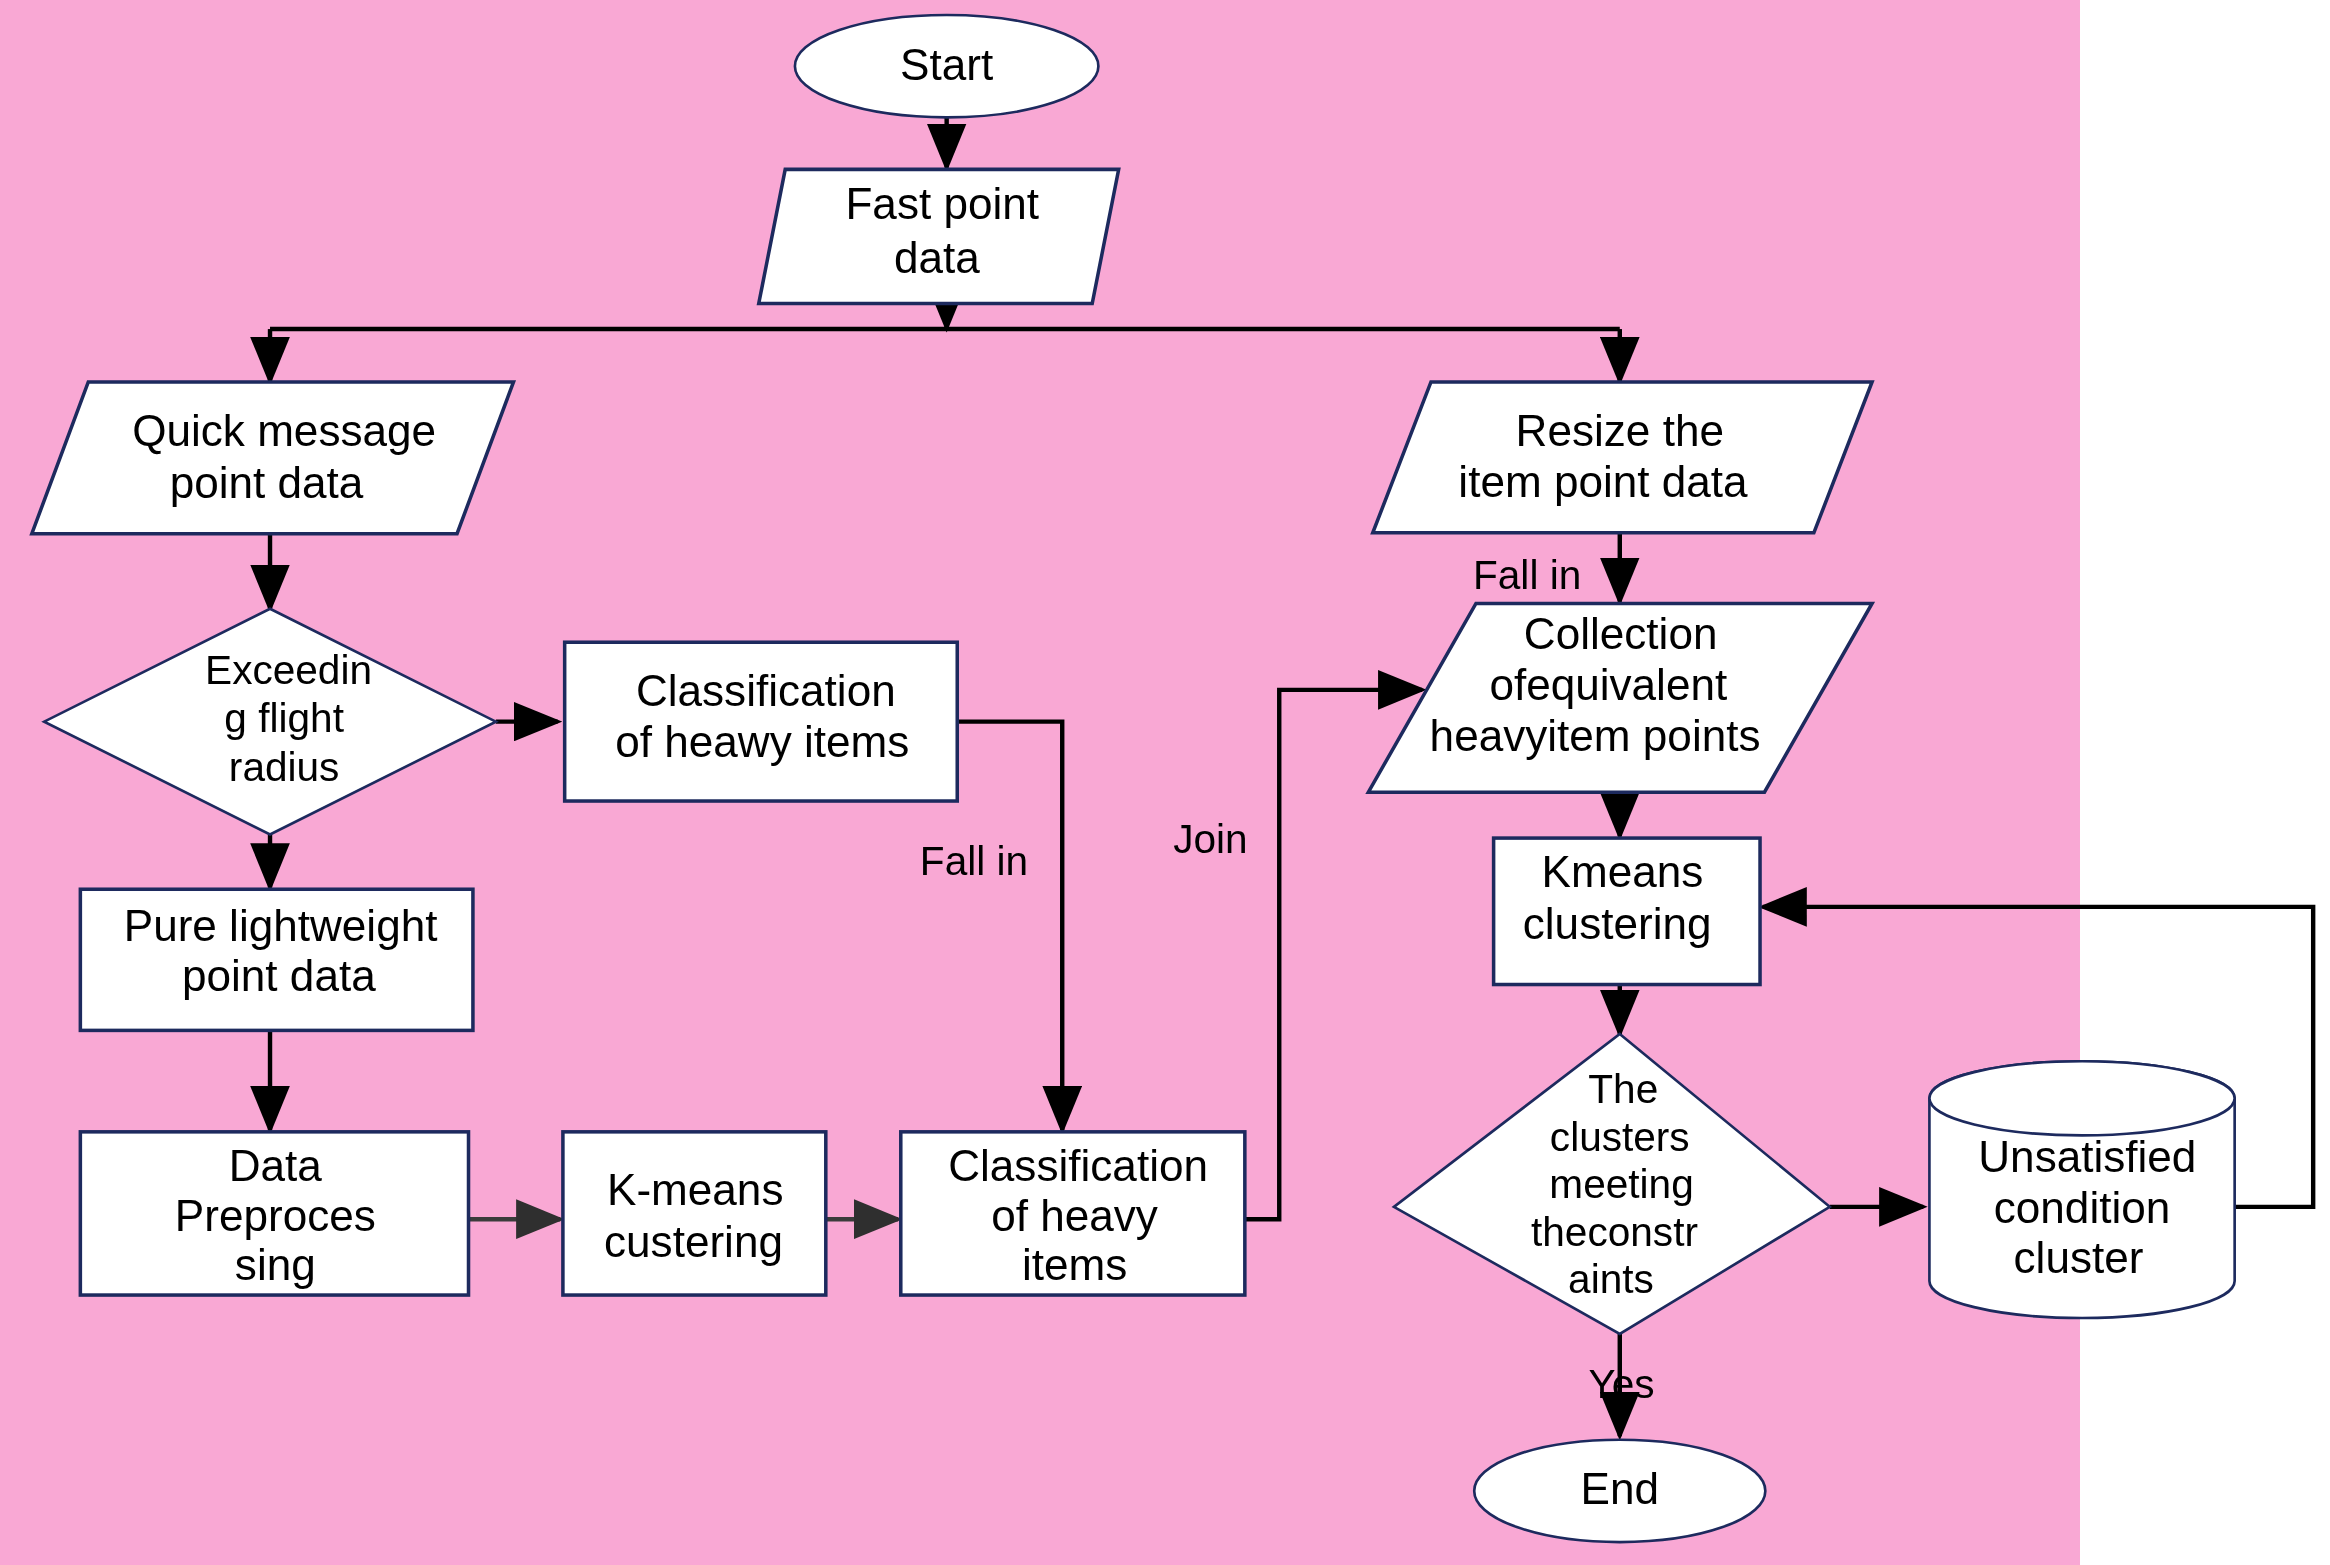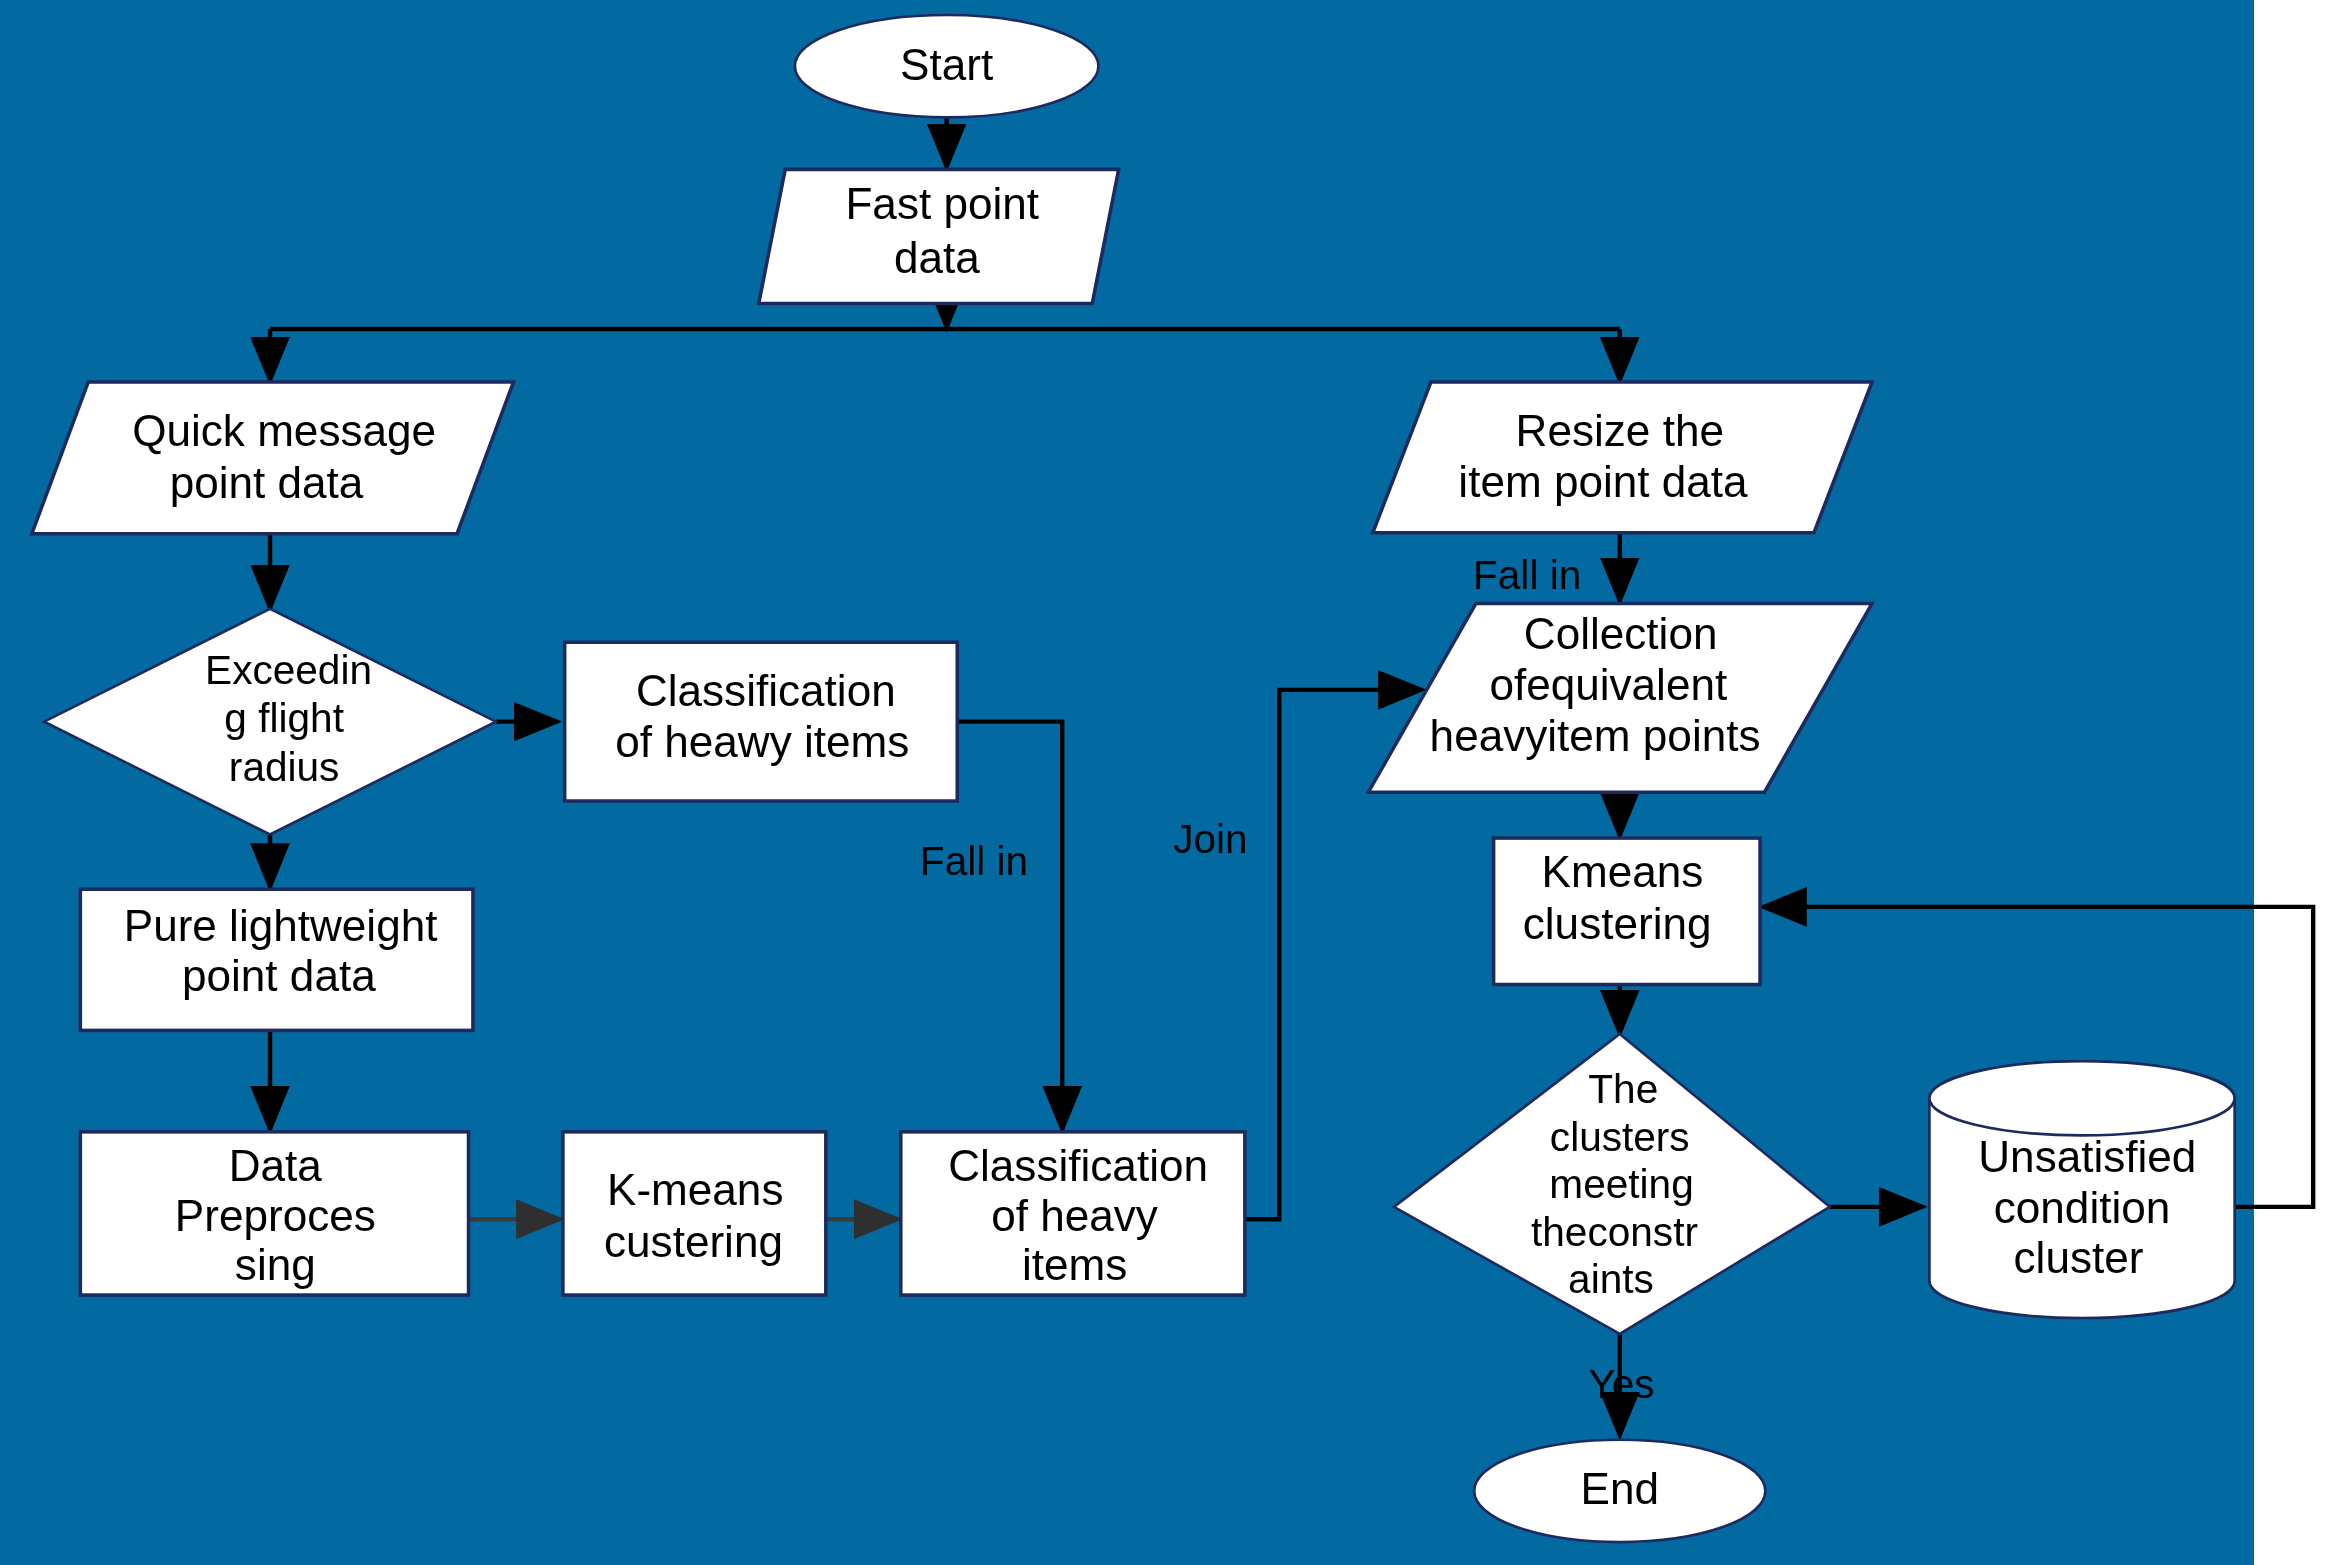--- a/index.html
+++ b/index.html
@@ -8,23 +8,23 @@
     background: #ffffff;
   }
   body {
     width: 2330px;
     height: 1565px;
     font-family: "Liberation Sans", sans-serif;
     overflow: hidden;
   }
   #flowchart-root {
     position: relative;
-    width: 2254px;
+    width: 2080px;
     height: 1565px;
-    background: #0369a1;
+    background: #f9a8d4;
   }
   svg.diagram {
     display: block;
     width: 2330px;
     height: 1565px;
   }
   .node-shape {
     fill: #ffffff;
     stroke: #1d2a5e;
     stroke-width: 4;

